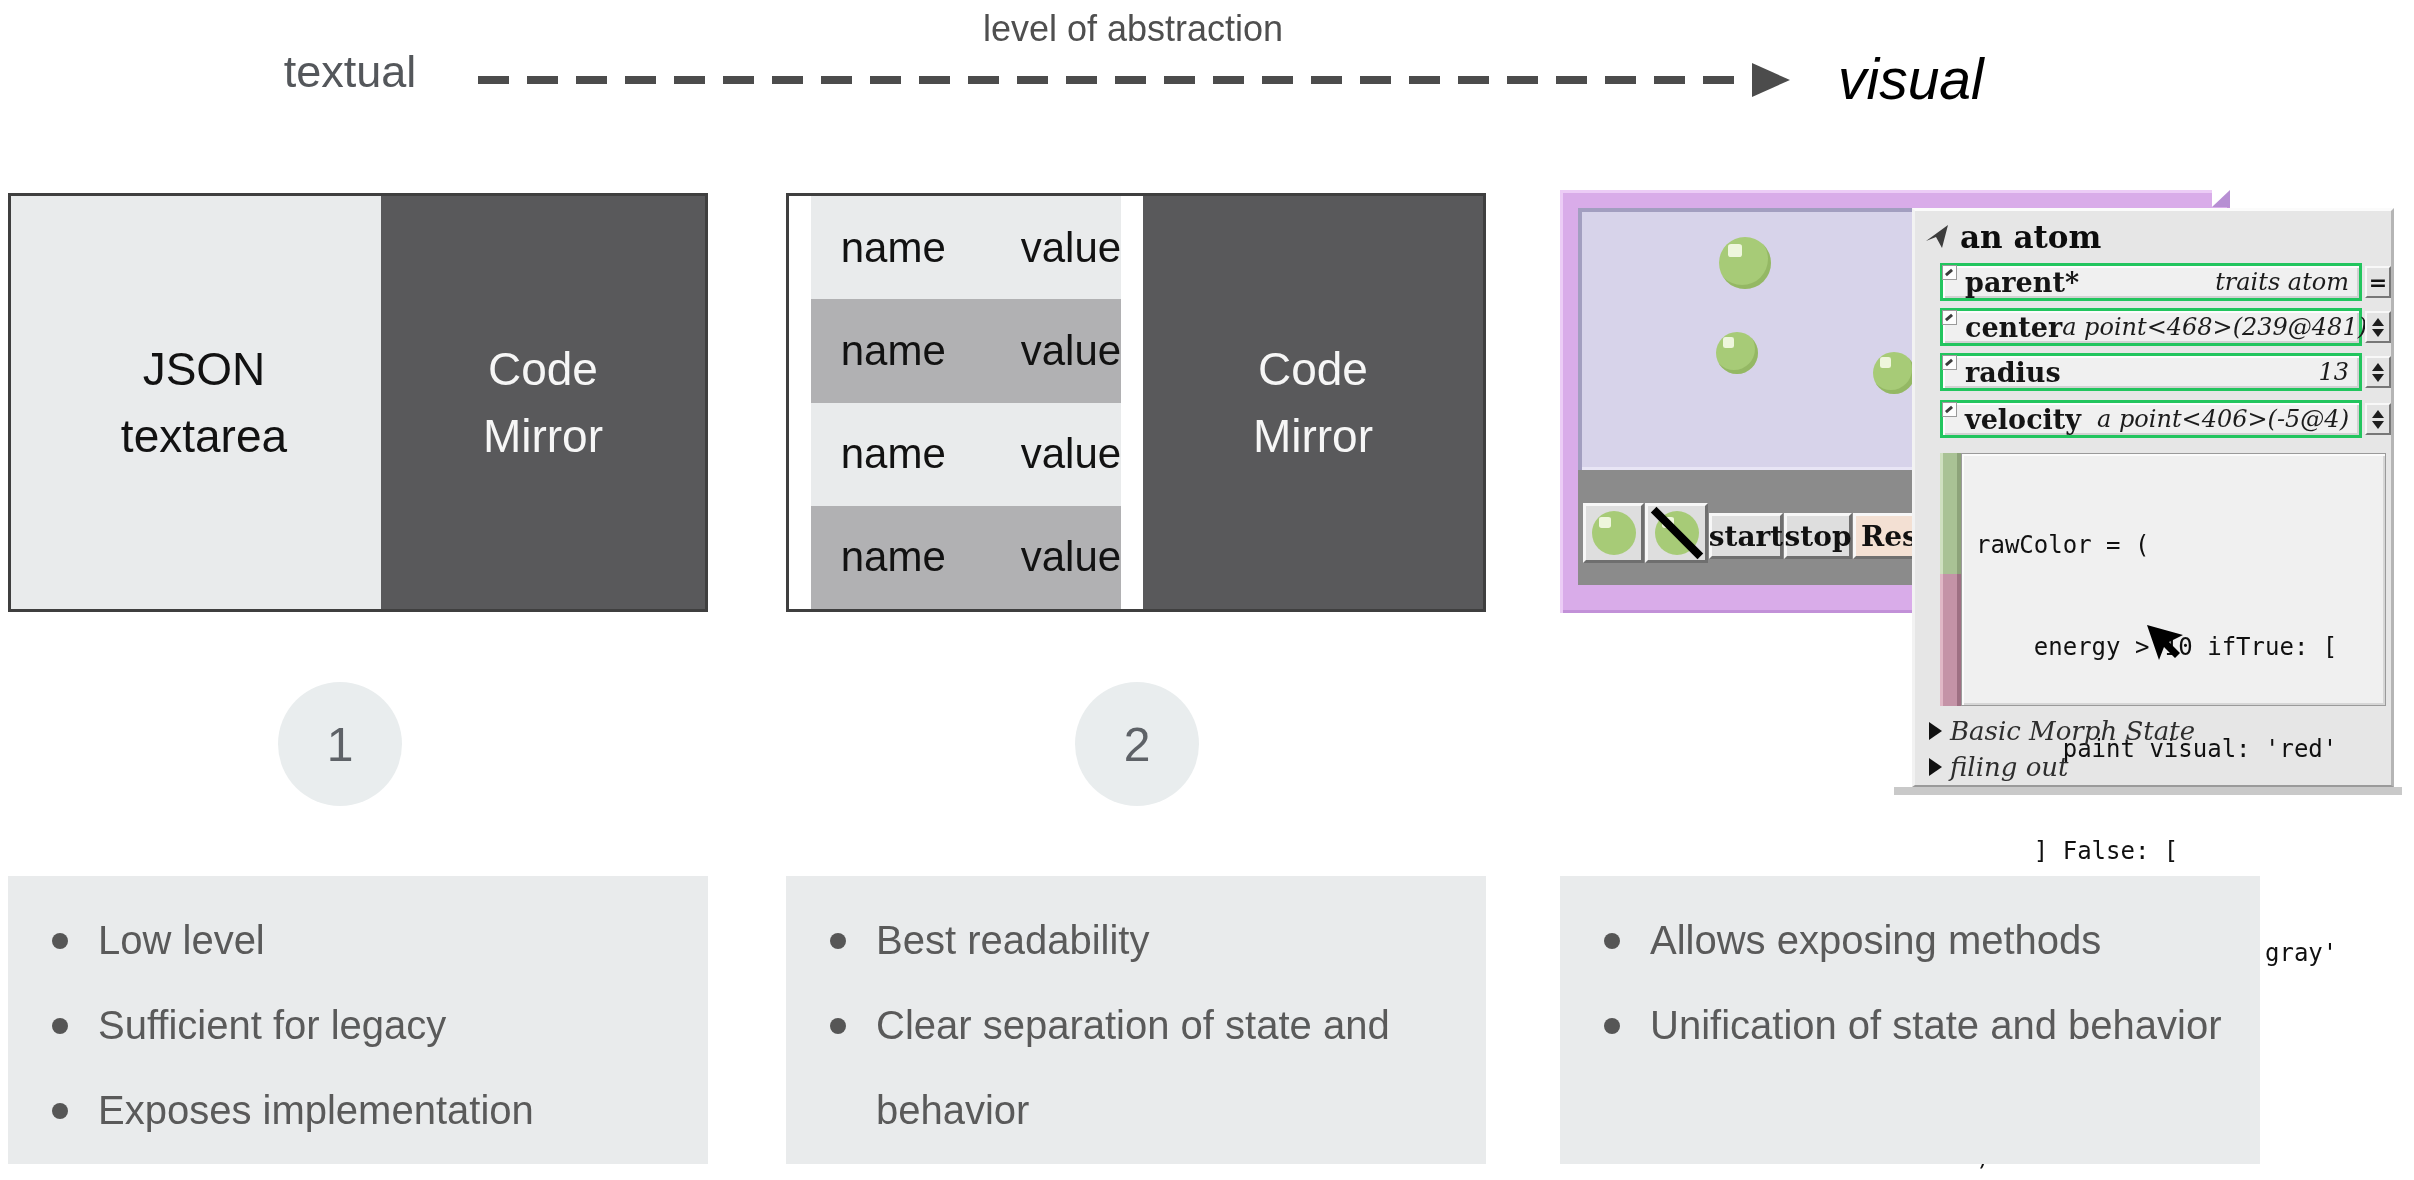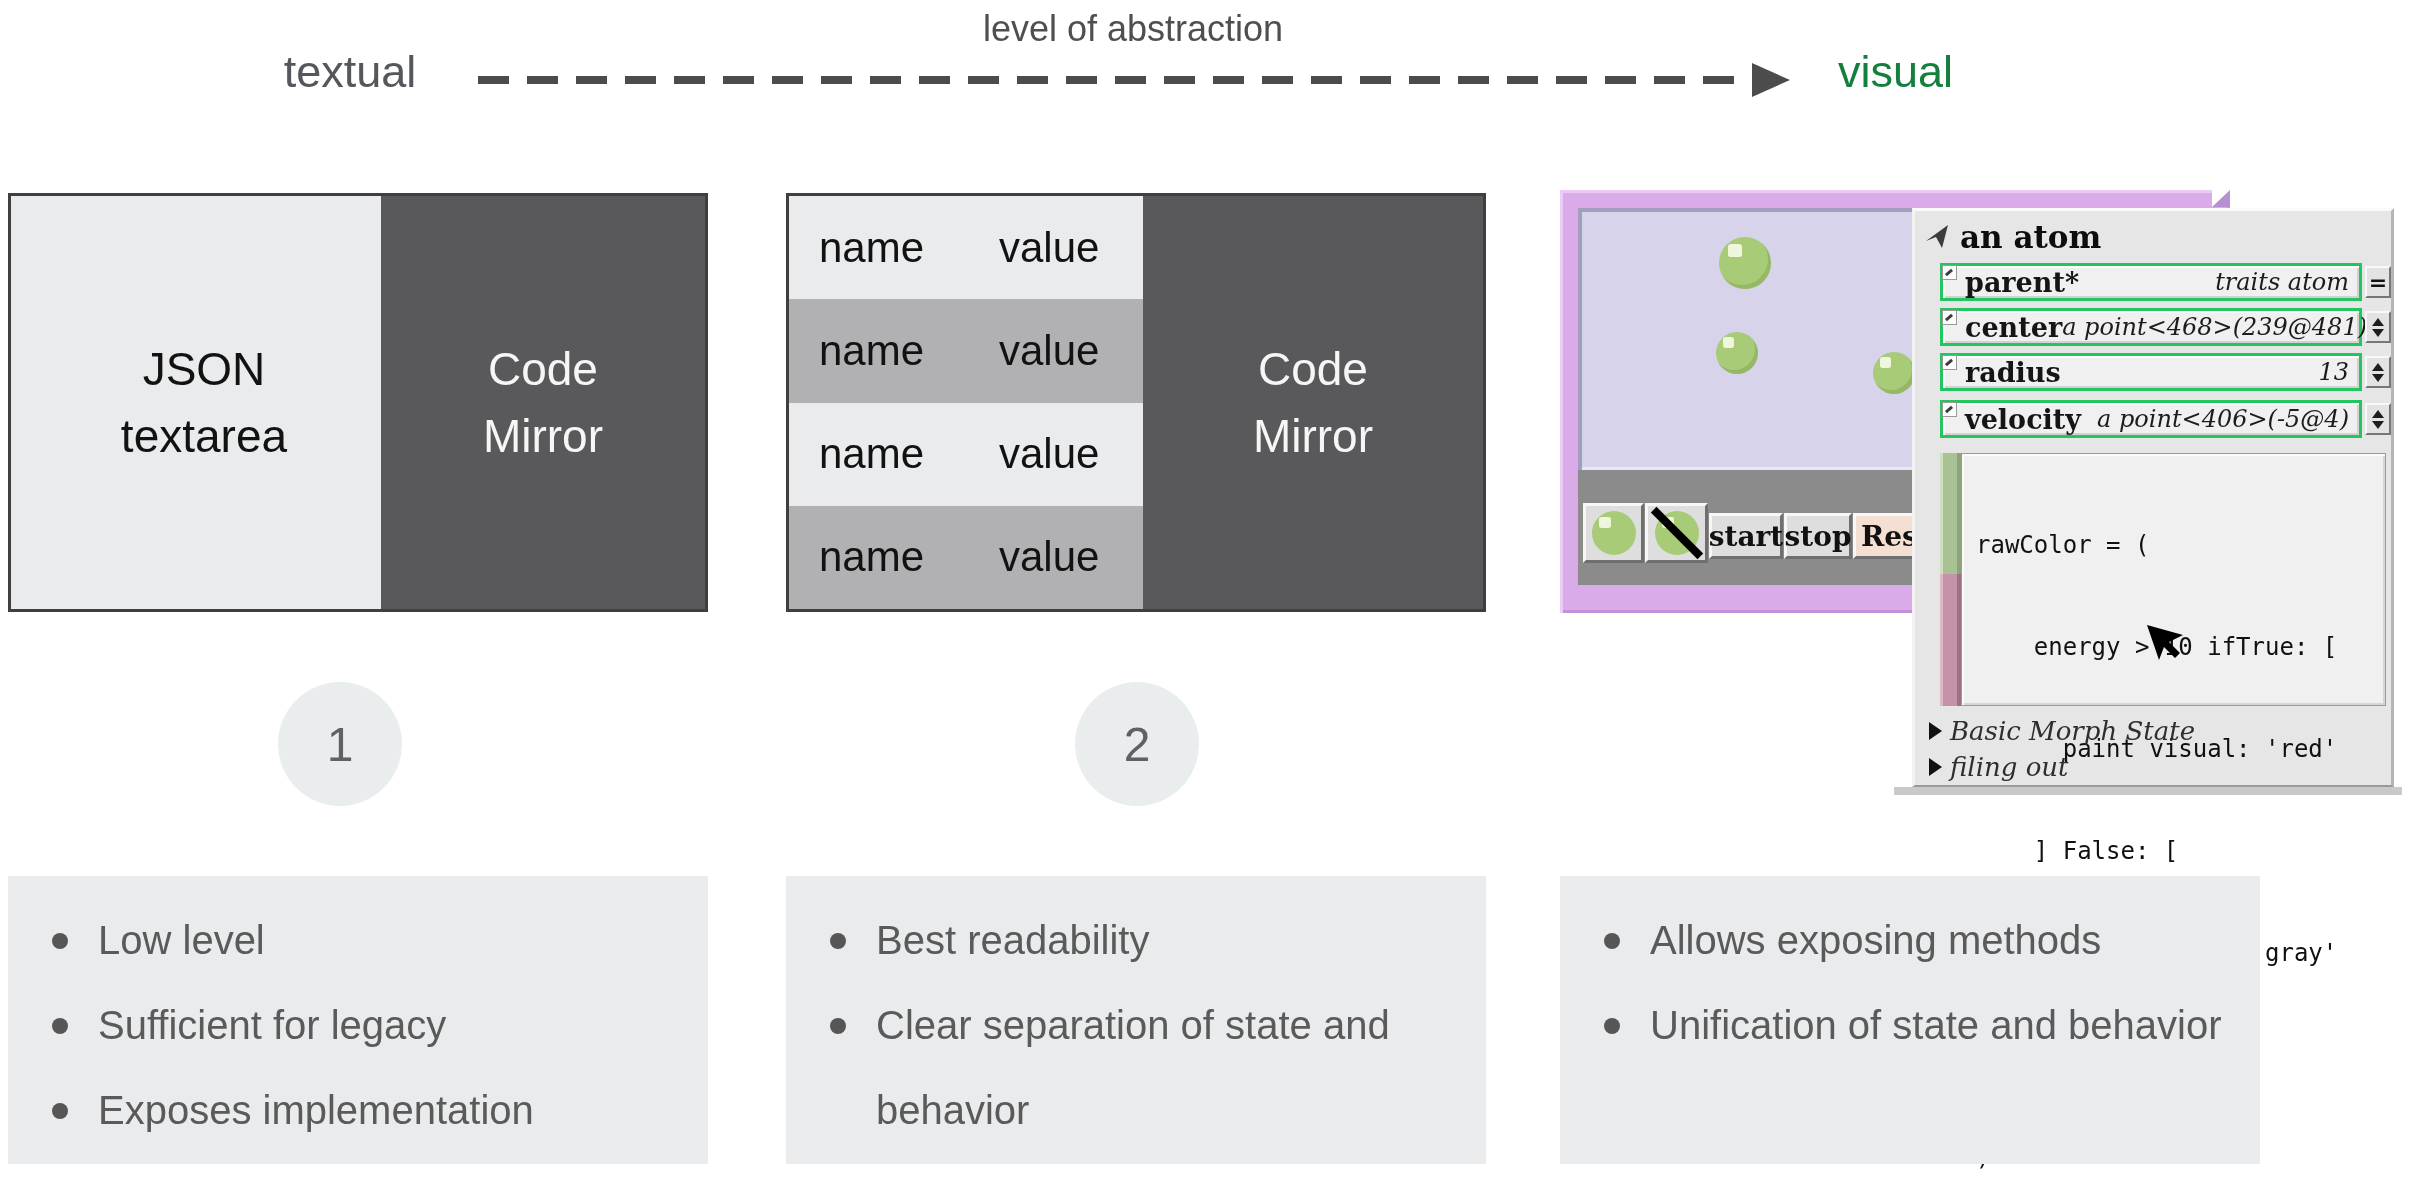--- a/index.html
+++ b/index.html
@@ -4,38 +4,38 @@
 <style>
   html,body{margin:0;padding:0;background:#ffffff;}
   #root{position:relative;width:2414px;height:1180px;background:#ffffff;
         font-family:"Liberation Sans",sans-serif;overflow:hidden;}
 
   
   .axis-label{position:absolute;left:933px;top:8px;width:400px;text-align:center;
               font-size:36px;color:#4f4f4f;}
   .axis-left{position:absolute;left:240px;top:46px;width:220px;text-align:center;
              font-size:45px;color:#54575b;}
-  .axis-right{position:absolute;left:1838px;top:46px;font-size:45px;color:#15803d;}
+  .axis-right{position:absolute;left:1838px;top:46px;font-size:57px;color:#000000;font-style:italic;}
   .axis-line{position:absolute;left:478px;top:76px;width:1278px;height:8px;
              background:repeating-linear-gradient(90deg,#4c4c4c 0 31px,transparent 31px 49px);}
   .axis-head{position:absolute;left:1752px;top:63px;width:0;height:0;
              border-left:38px solid #4c4c4c;border-top:17px solid transparent;
              border-bottom:17px solid transparent;}
 
   
   .card{position:absolute;top:193px;height:419px;border:3px solid #3f3f3f;
         display:flex;box-sizing:border-box;}
   #card1{left:8px;width:700px;}
   #card2{left:786px;width:700px;}
   .split-left{width:51%;background:#e9ebec;display:flex;align-items:center;
               justify-content:center;text-align:center;font-size:46px;color:#121212;line-height:1.45;padding-left:16px;}
   .split-right{flex:1;background:#59595b;color:#f6f6f6;display:flex;align-items:center;
                justify-content:center;text-align:center;font-size:46px;line-height:1.45;}
   .split-left .inner,.split-right .inner{width:70%;}
-  .table-col{width:51%;display:flex;flex-direction:column;}
+  .table-col{width:51%;display:flex;flex-direction:column;align-items:center;}
   .t-row{flex:1;display:flex;align-items:center;font-size:42px;color:#121212;}
   .t-row.odd{background:#e9ebec;}
   .t-row.even{background:#b1b1b3;}
   .t-name{padding-left:30px;width:180px;}
 
   
   .numcircle{position:absolute;top:682px;width:124px;height:124px;border-radius:50%;
              background:#e9edee;color:#5e6267;font-size:48px;display:flex;
              align-items:center;justify-content:center;}
   #circle1{left:278px;}

